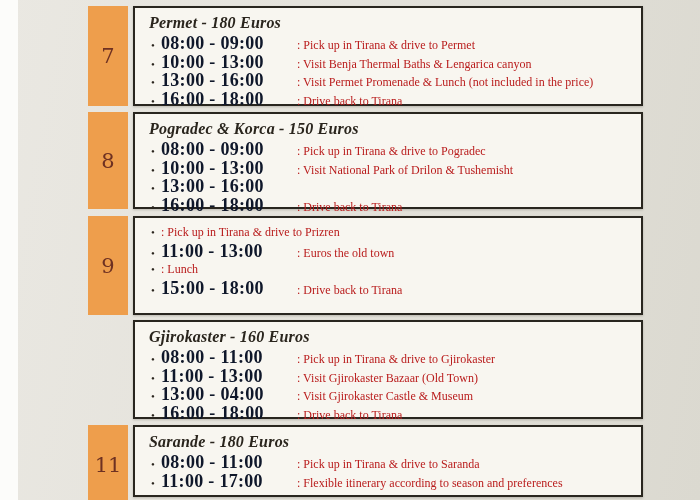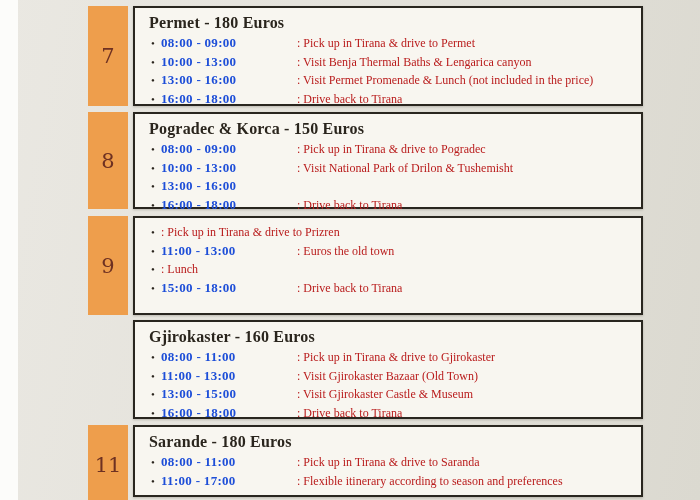--- a/index.html
+++ b/index.html
@@ -40,37 +40,38 @@
     padding: 5px 6px 0 10px;
     box-shadow: 0 1px 2px rgba(60,55,45,0.25);
   }
   .card-title {
     font-size: 16px;
     font-weight: 700;
     color: #2a251d;
     letter-spacing: 0.2px;
     margin: 1px 0 2px 4px;
     white-space: nowrap;
+    font-style: italic;
   }
   .schedule { list-style: none; margin: 0; padding: 0; }
   .sched-item {
     display: flex;
     align-items: baseline;
     height: 18.5px;
     line-height: 18.5px;
     color: #231f18;
   }
   .bullet { flex: none; width: 16px; text-align: center; font-size: 11px; color: #2a251d; }
   .time {
     flex: none;
     width: 136px;
-    font-size: 13px;
+    font-size: 18px;
     font-weight: 700;
     letter-spacing: 0.3px;
-    color: #1d4ed8;
+    color: #0f172a;
     white-space: nowrap;
   }
   .desc {
     flex: 1;
     font-size: 12px;
     color: #b91c1c;
     white-space: nowrap;
     overflow: hidden;
   }
 </style>
@@ -178,21 +179,21 @@
           <span class="time">08:00 - 11:00</span>
           <span class="desc">: Pick up in Tirana &amp; drive to Gjirokaster</span>
         </li>
         <li class="sched-item">
           <span class="bullet">•</span>
           <span class="time">11:00 - 13:00</span>
           <span class="desc">: Visit Gjirokaster Bazaar (Old Town)</span>
         </li>
         <li class="sched-item">
           <span class="bullet">•</span>
-          <span class="time">13:00 - 15:00</span>
+          <span class="time">13:00 - 04:00</span>
           <span class="desc">: Visit Gjirokaster Castle &amp; Museum</span>
         </li>
         <li class="sched-item">
           <span class="bullet">•</span>
           <span class="time">16:00 - 18:00</span>
           <span class="desc">: Drive back to Tirana</span>
         </li>
       </ul>
     </div>
   </div>

